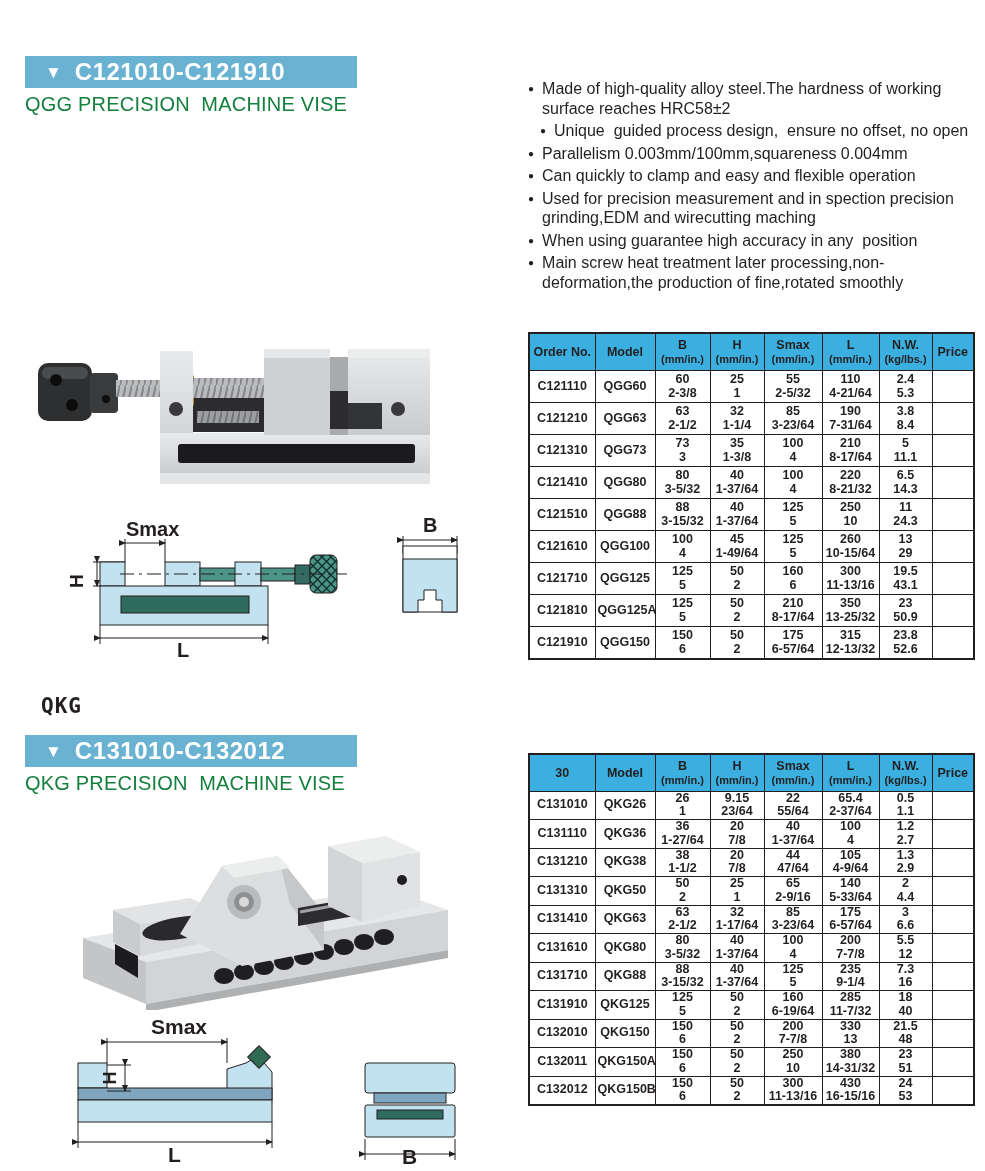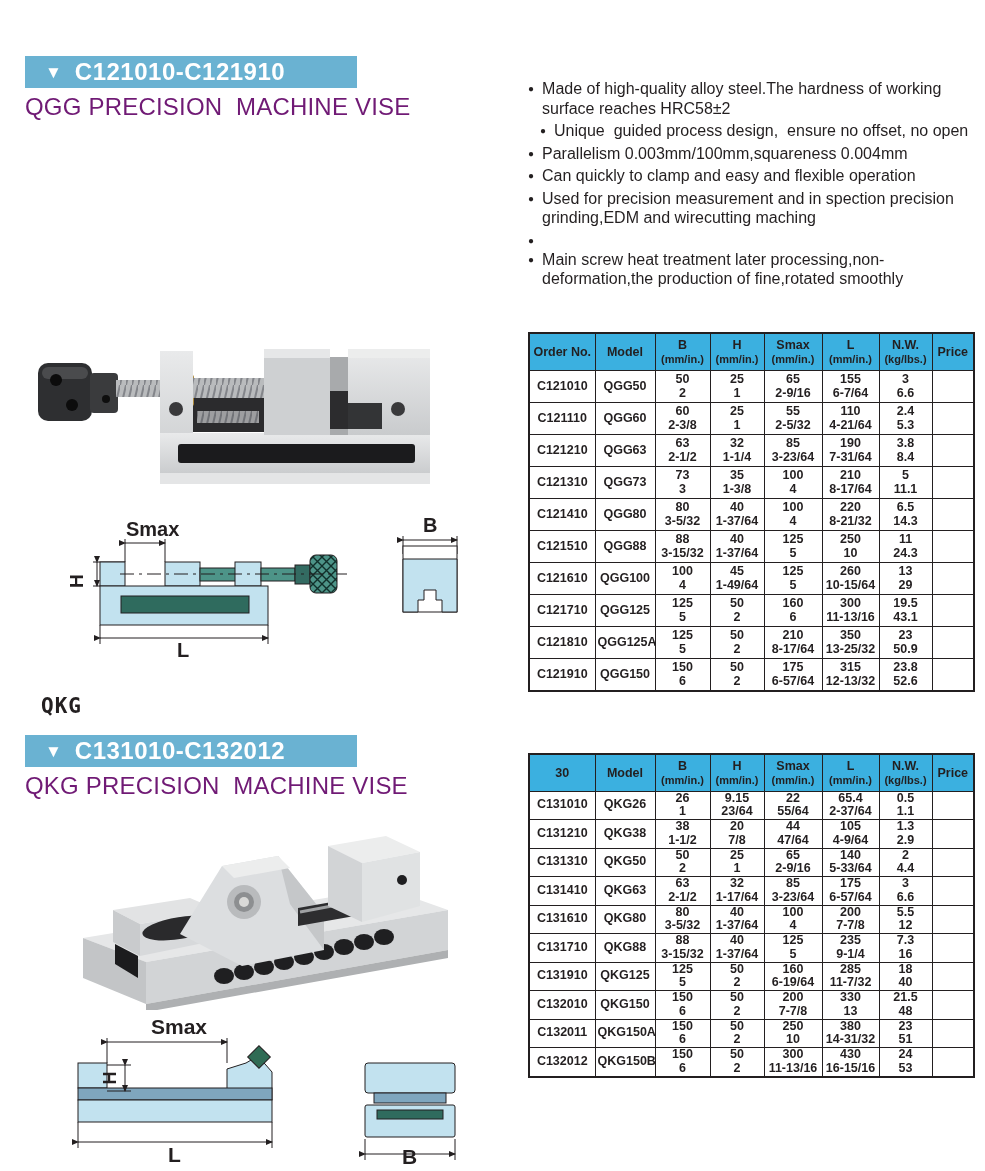--- a/index.html
+++ b/index.html
@@ -13,21 +13,21 @@
   
   .banner {
     background:#6ab2d2; color:#ffffff; width:332px; height:32px;
     display:flex; align-items:center; gap:13px; padding:0 0 0 20px;
   }
   .banner .tri { font-size:17px; line-height:1; }
   .banner .rng { font-weight:bold; font-size:24px; letter-spacing:.5px; }
   #banner1 { left:25px; top:56px; }
   #banner2 { left:25px; top:735px; }
 
-  .subtitle { font-size:24px; color:#701a75; white-space:pre; letter-spacing:.2px; }
+  .subtitle { font-size:20px; color:#15803d; white-space:pre; letter-spacing:.2px; }
   #subtitle1 { left:25px; top:93px; }
   #subtitle2 { left:25px; top:772px; }
 
   #qkg-label {
     left:41px; top:694px; font-family:"DejaVu Sans Mono", monospace;
     font-size:21px; font-weight:bold; letter-spacing:1px;
   }
 
   
   #features { left:528px; top:79px; width:452px; list-style:none; }
@@ -83,20 +83,21 @@
     <li>
       <span class="dot">●</span>
       <span class="txt">Can quickly to clamp and easy and flexible operation</span>
     </li>
     <li>
       <span class="dot">●</span>
       <span class="txt">Used for precision measurement and in spection precision grinding,EDM and wirecutting maching</span>
     </li>
     <li>
       <span class="dot">●</span>
+      <span class="txt">When using guarantee high accuracy in any  position</span>
     </li>
     <li>
       <span class="dot">●</span>
       <span class="txt">Main screw heat treatment later processing,non-deformation,the production of fine,rotated smoothly</span>
     </li>
   </ul>
 
 <svg id="photo1" class="abs" width="460" height="175" viewBox="0 0 460 175">
   <defs>
     <linearGradient id="met1" x1="0" y1="0" x2="0" y2="1">
@@ -224,45 +225,20 @@
           <div>N.W.</div>
           <div class="sub">(kg/lbs.)</div>
         </th>
         <th>
           <div>Price</div>
         </th>
       </tr>
     </thead>
     <tbody>
       <tr>
-        <td>C121010</td>
-        <td>QGG50</td>
-        <td>
-          <div>50</div>
-          <div>2</div>
-        </td>
-        <td>
-          <div>25</div>
-          <div>1</div>
-        </td>
-        <td>
-          <div>65</div>
-          <div>2-9/16</div>
-        </td>
-        <td>
-          <div>155</div>
-          <div>6-7/64</div>
-        </td>
-        <td>
-          <div>3</div>
-          <div>6.6</div>
-        </td>
-        <td></td>
-      </tr>
-      <tr>
         <td>C121110</td>
         <td>QGG60</td>
         <td>
           <div>60</div>
           <div>2-3/8</div>
         </td>
         <td>
           <div>25</div>
           <div>1</div>
         </td>
@@ -630,20 +606,45 @@
           <div>65.4</div>
           <div>2-37/64</div>
         </td>
         <td>
           <div>0.5</div>
           <div>1.1</div>
         </td>
         <td></td>
       </tr>
       <tr>
+        <td>C131110</td>
+        <td>QKG36</td>
+        <td>
+          <div>36</div>
+          <div>1-27/64</div>
+        </td>
+        <td>
+          <div>20</div>
+          <div>7/8</div>
+        </td>
+        <td>
+          <div>40</div>
+          <div>1-37/64</div>
+        </td>
+        <td>
+          <div>100</div>
+          <div>4</div>
+        </td>
+        <td>
+          <div>1.2</div>
+          <div>2.7</div>
+        </td>
+        <td></td>
+      </tr>
+      <tr>
         <td>C131210</td>
         <td>QKG38</td>
         <td>
           <div>38</div>
           <div>1-1/2</div>
         </td>
         <td>
           <div>20</div>
           <div>7/8</div>
         </td>

